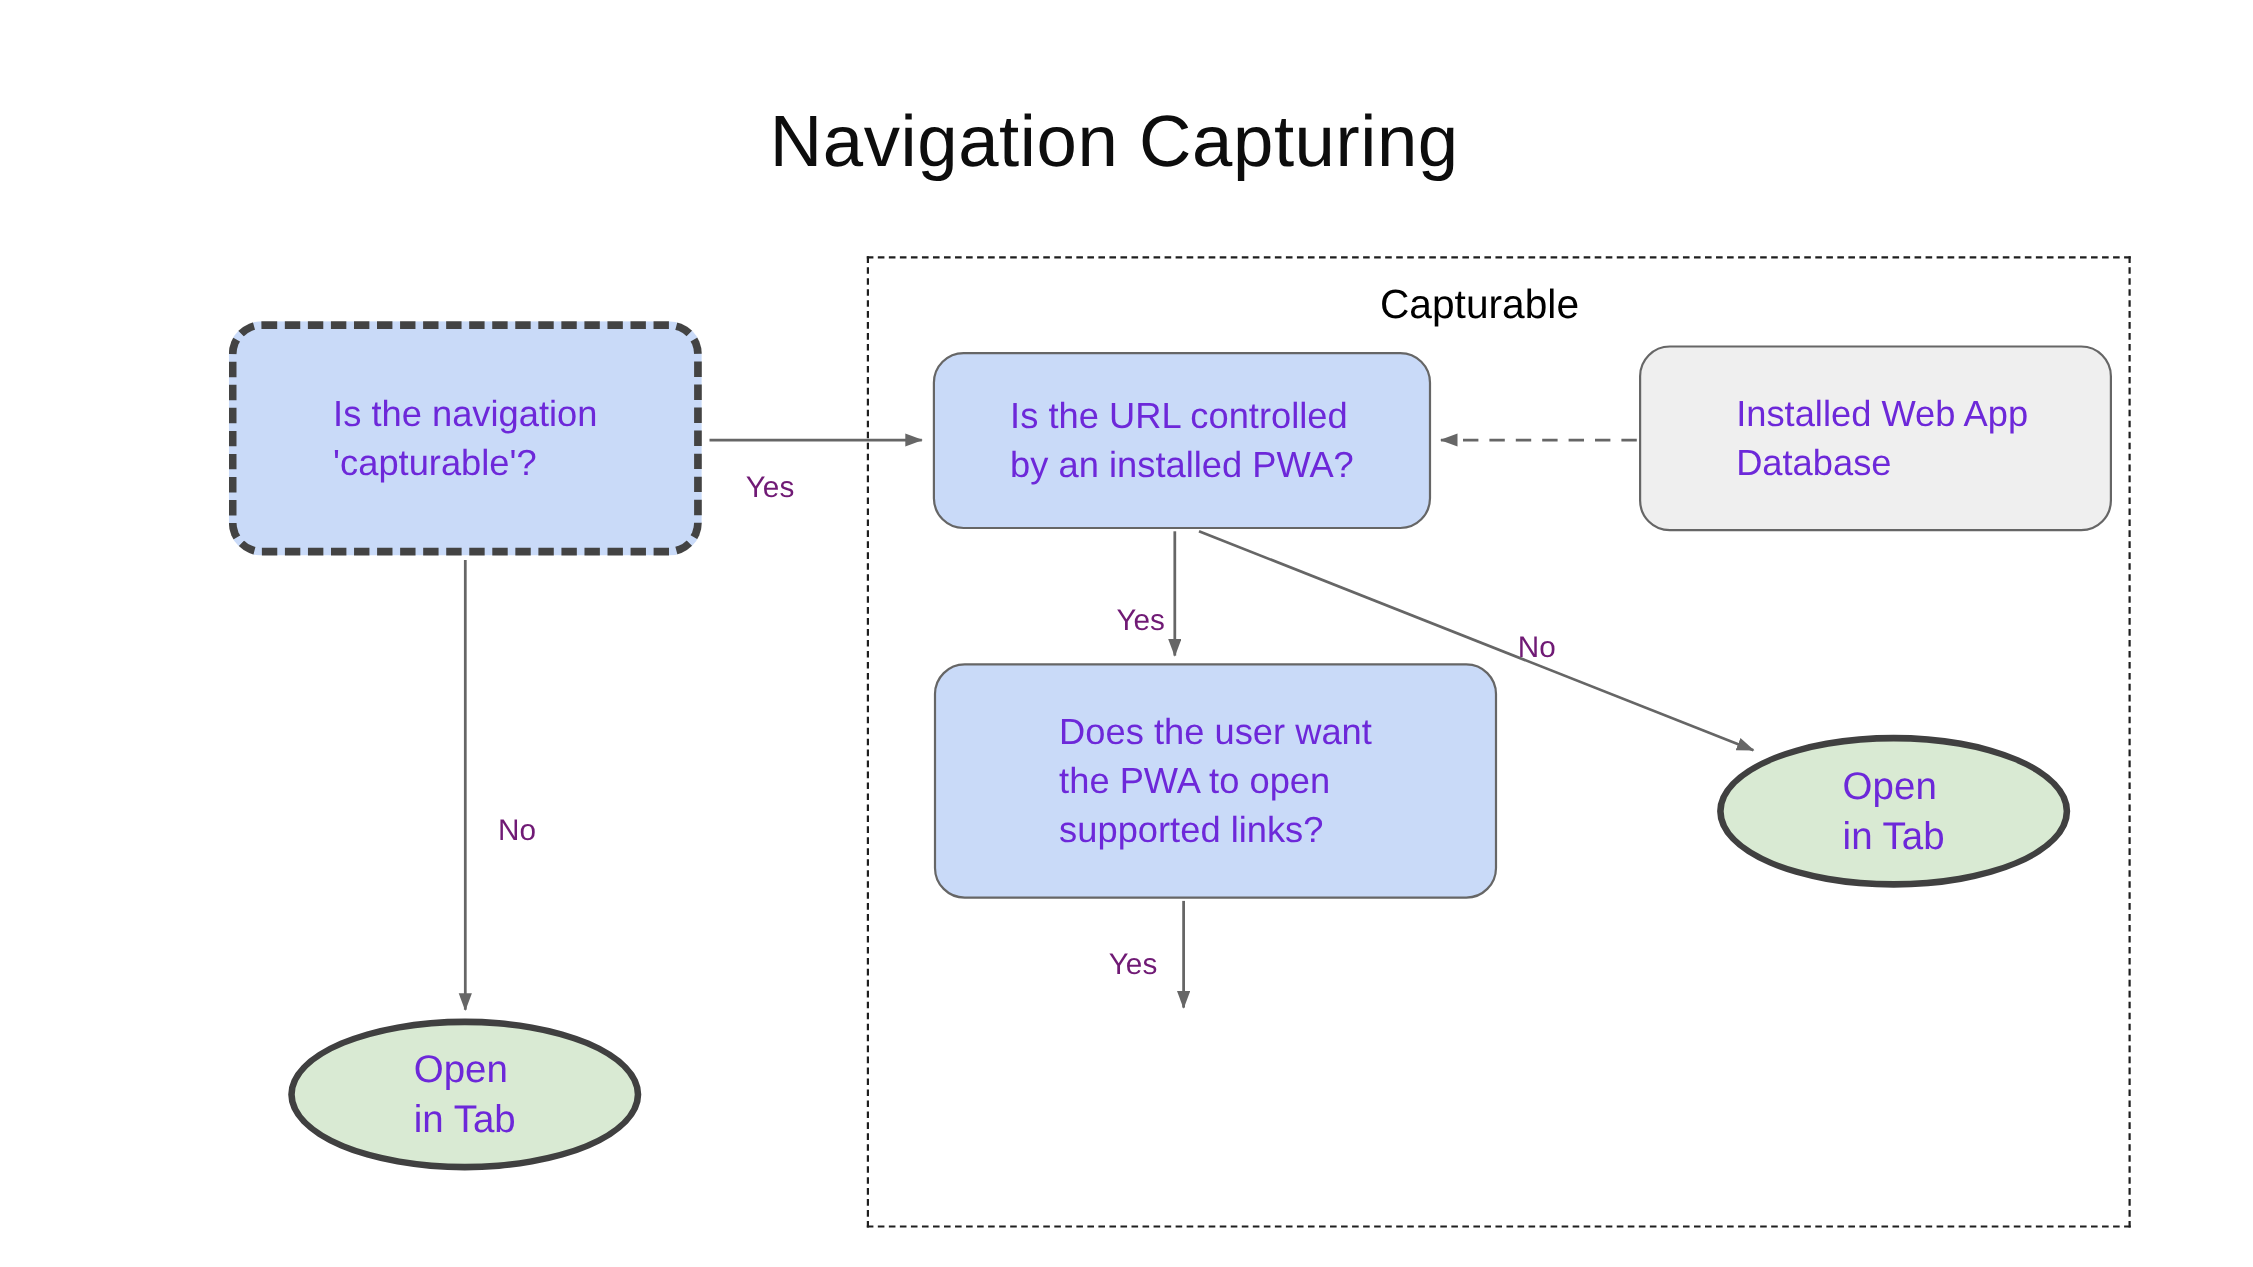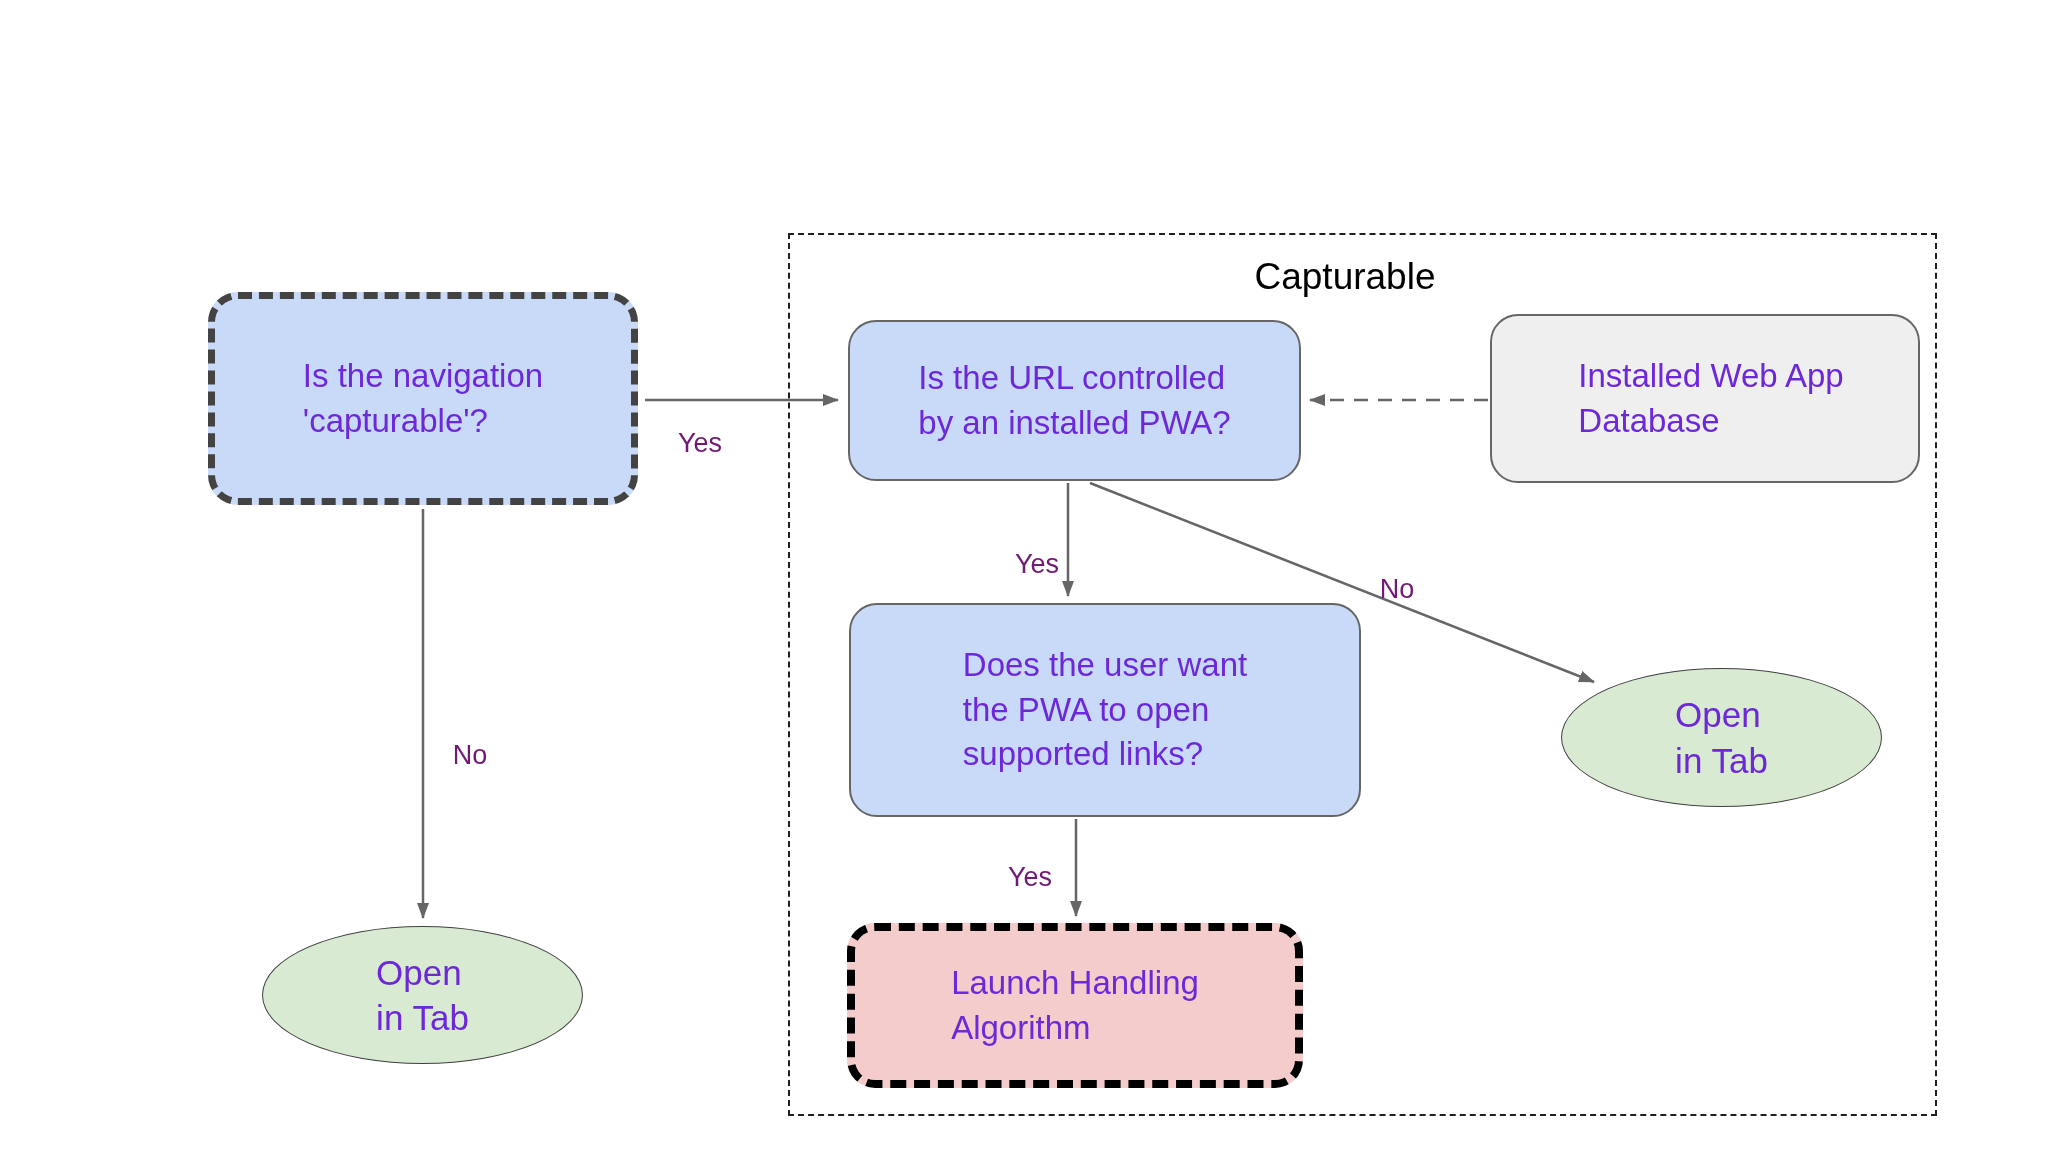--- a/index.html
+++ b/index.html
@@ -29,37 +29,38 @@
     color:#6d28d9;
   }
   .blue   { background:#c9daf8; }
   .gray   { background:#efefef;padding-left:12px; }
   .pink   { background:#f4cccc; }
   .green  { background:#d9ead3; }
   .solid-border  { border:2px solid #666666; border-radius:28px; }
   .dash-dark     { border:7px dashed #434343; border-radius:30px; }
   .dash-black    { border:8px dashed #000000; border-radius:28px; }
   .ellipse {
-    border:1px solid #404040; border-radius:50%;
+    border:6px solid #404040; border-radius:50%;
     font-size:35px; line-height:1.3;
   }
   .edges {
     position:absolute; left:0; top:0; width:2048px; height:1152px;
     pointer-events:none;
   }
   .edge-label {
     position:absolute; transform:translate(-50%,-50%);
     font-size:27px; color:#701a75; white-space:nowrap;
   }
 </style>
 </head>
 <body>
 
 <div class="stage">
 
+  <div class="title">Navigation Capturing</div>
 
   <div class="group-box"></div>
   <div class="group-label">Capturable</div>
 
   <svg class="edges" width="2048" height="1152" viewBox="0 0 2048 1152">
     <defs>
       <marker id="ah" markerWidth="18" markerHeight="14" refX="15" refY="6" orient="auto" markerUnits="userSpaceOnUse">
         <path d="M0,0 L16,6 L0,12 z" fill="#666666"></path>
       </marker>
     </defs>
@@ -91,24 +92,20 @@
     <span>Installed Web App
 Database</span>
   </div>
 
   <div class="node blue solid-border" style="left:849px; top:603px; width:512px; height:214px;">
     <span>Does the user want
 the PWA to open
 supported links?</span>
   </div>
 
-  <div class="node pink dash-black" style="left:847px; top:923px; width:456px; height:165px;">
-    <span>Launch Handling
-Algorithm</span>
-  </div>
 
   <div class="node green ellipse" style="left:262px; top:926px; width:321px; height:138px;">
     <span>Open
 in Tab</span>
   </div>
 
   <div class="node green ellipse" style="left:1561px; top:668px; width:321px; height:139px;">
     <span>Open
 in Tab</span>
   </div>

